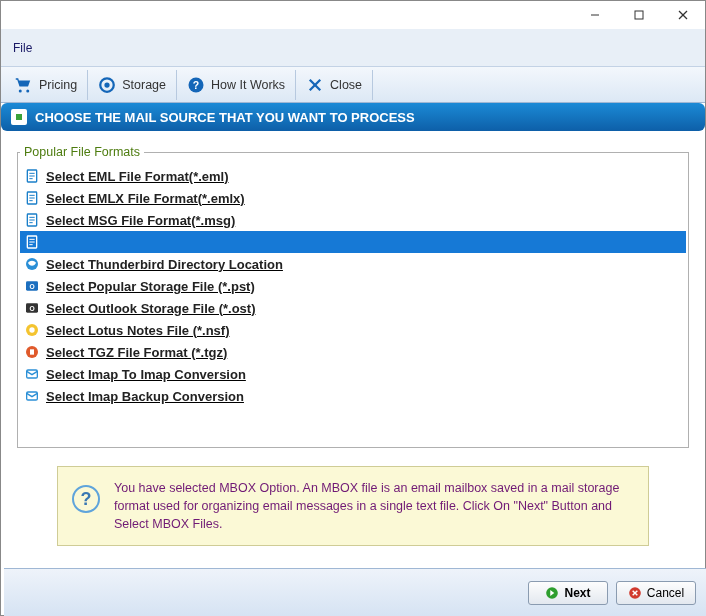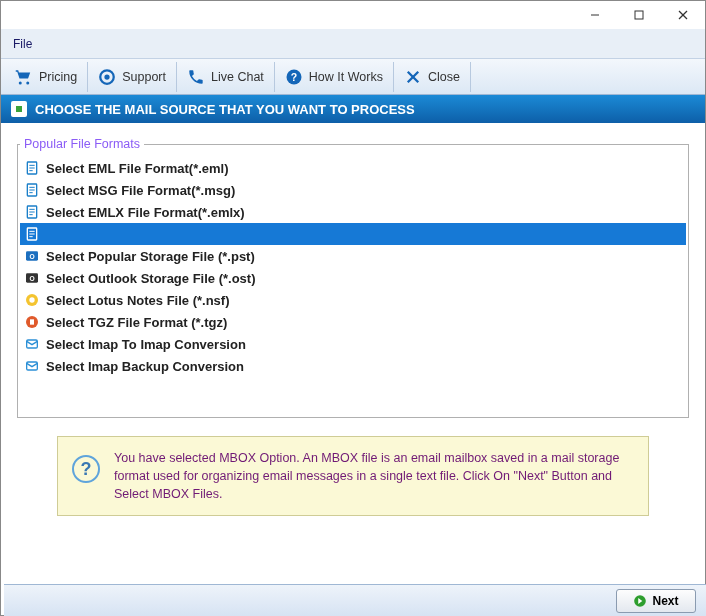--- a/index.html
+++ b/index.html
@@ -1,45 +1,45 @@
 <!DOCTYPE html>
 <html><head>
 <meta charset="utf-8">
 <style>
 * { box-sizing: border-box; margin: 0; padding: 0; font-family: "Segoe UI", Tahoma, sans-serif; }
 body { width: 706px; height: 616px; background: #fff; border: 1px solid #888; overflow: hidden; }
 
 .titlebar { height: 28px; background: #fff; display: flex; justify-content: flex-end; align-items: center; }
 .titlebar .wbtn { width: 44px; height: 28px; display: flex; align-items: center; justify-content: center; cursor: default; }
 
-.menubar { height: 30px; background: #e8eff7; border-bottom: 1px solid #c3d2e5; display: flex; align-items: center; padding: 0 6px; font-size: 12px; color: #1a1a66; }
+.menubar { height: 38px; background: #e8eff7; border-bottom: 1px solid #c3d2e5; display: flex; align-items: center; padding: 0 6px; font-size: 12px; color: #1a1a66; }
 .menubar span { padding: 2px 6px; cursor: default; }
 
 .toolbar { height: 36px; background: linear-gradient(#f3f7fc,#dce8f5); border-bottom: 1px solid #9fb7d4; display: flex; align-items: center; padding: 0 4px; }
 .tbtn { display: flex; align-items: center; height: 30px; padding: 0 10px; border-right: 1px solid #b7c9df; font-size: 12.5px; color: #333; cursor: default; gap: 6px; }
 .tbtn svg { width: 18px; height: 18px; }
 
-.header-band { height: 28px; background: linear-gradient(#1b8ad6,#0d5fa8); color: #fff; font-weight: bold; font-size: 13px; display: flex; align-items: center; padding: 0 10px; gap: 8px; }
+.header-band { height: 28px; background: linear-gradient(#1b8ad6,#0d5fa8); color: #fff; font-weight: bold; font-size: 13px; display: flex; align-items: center; padding: 0 10px; gap: 8px; border-radius: 6px; }
 .header-band .hicon { width: 16px; height: 16px; background: #fff; border-radius: 2px; display:flex; align-items:center; justify-content:center; }
 
 .main-area { padding: 14px 16px 0 16px; }
 
 fieldset.popular { border: 1px solid #b0b0b0; padding: 6px 2px 40px 2px; }
-fieldset.popular legend { font-size: 12.5px; color: #8b5cf6; padding: 0 4px; }
-
-.list { display: flex; flex-direction: column; }
+fieldset.popular legend { font-size: 12.5px; color: #4d7c0f; padding: 0 4px; }
+
+.list { display: flex; flex-direction: column; text-decoration: underline; }
 .item { display: flex; align-items: center; height: 22px; padding: 0 4px; font-size: 13px; font-weight: bold; color: #222; gap: 6px; cursor: default; }
 .item.selected { background: #1679d6; color: #fff; }
 .item .ico { width: 16px; height: 16px; flex-shrink: 0; display:flex; align-items:center; justify-content:center; }
 
 .info-box { margin: 18px 40px 0 40px; background: #fbf9d6; border: 1px solid #cfcc96; padding: 12px 14px; display: flex; gap: 14px; }
 .info-box .qicon { width: 28px; height: 28px; border: 2px solid #5fa4db; border-radius: 50%; color: #3a78b3; font-weight: bold; font-size: 18px; display:flex; align-items:center; justify-content:center; flex-shrink:0; margin-top:6px; }
 .info-box .msg { font-size: 12.5px; color: #701a75; line-height: 1.45; }
 
-.footer { position: absolute; bottom: 0; left: 4px; right: 0; height: 32px; background: linear-gradient(#eef3fa,#d6e3f3); border-top: 1px solid #9fb7d4; display: flex; justify-content: flex-end; align-items: center; padding: 0 10px; gap: 8px; }
+.footer { position: absolute; bottom: 0; left: 4px; right: 0; height: 48px; background: linear-gradient(#eef3fa,#d6e3f3); border-top: 1px solid #9fb7d4; display: flex; justify-content: flex-end; align-items: center; padding: 0 10px; gap: 8px; }
 .btn { height: 24px; min-width: 80px; background: linear-gradient(#fdfdfd,#e3e8ef); border: 1px solid #8a9bb0; border-radius: 3px; font-size: 12px; display: flex; align-items: center; justify-content: center; gap: 5px; cursor: default; padding: 0 10px; }
 .btn.primary { font-weight: bold; }
 
 svg { display: block; }
 </style>
 </head>
 <body>
 
 <div class="titlebar">
   <div class="wbtn">
@@ -69,27 +69,21 @@
     <svg viewBox="0 0 24 24">
         <path fill="#1466b8" d="M7 18a2 2 0 102 2 2 2 0 00-2-2zm10 0a2 2 0 102 2 2 2 0 00-2-2zM7.3 14h9.4a1 1 0 00.95-.68l2.6-7.32H5.2L4.3 3H1v2h2l3 9z"></path>
       </svg>
     <span>Pricing</span>
   </div>
   <div class="tbtn">
     <svg viewBox="0 0 24 24">
         <circle cx="12" cy="12" r="9" fill="none" stroke="#1466b8" stroke-width="3"></circle>
         <circle cx="12" cy="12" r="3.5" fill="#1466b8"></circle>
       </svg>
-    <span>Support</span>
-  </div>
-  <div class="tbtn">
-    <svg viewBox="0 0 24 24">
-        <path fill="#1466b8" d="M6.6 10.8a15 15 0 006.6 6.6l2.2-2.2a1 1 0 011-.25 11 11 0 003.5.56 1 1 0 011 1V20a1 1 0 01-1 1A17 17 0 013 4a1 1 0 011-1h3.5a1 1 0 011 1 11 11 0 00.56 3.5 1 1 0 01-.25 1z"></path>
-      </svg>
-    <span>Live Chat</span>
+    <span>Storage</span>
   </div>
   <div class="tbtn">
     <svg viewBox="0 0 24 24">
         <circle cx="12" cy="12" r="10" fill="#1466b8"></circle>
         <text x="12" y="17" text-anchor="middle" fill="#fff" font-size="14" font-weight="bold">?</text>
       </svg>
     <span>How It Works</span>
   </div>
   <div class="tbtn">
     <svg viewBox="0 0 24 24">
@@ -127,42 +121,51 @@
         </div>
         <div class="item">
           <span class="ico">
             <svg width="16" height="16" viewBox="0 0 24 24">
               <rect x="5" y="3" width="14" height="18" rx="1" fill="none" stroke="#1a7fc9" stroke-width="2"></rect>
               <line x1="8" y1="8" x2="16" y2="8" stroke="#1a7fc9" stroke-width="1.5"></line>
               <line x1="8" y1="12" x2="16" y2="12" stroke="#1a7fc9" stroke-width="1.5"></line>
               <line x1="8" y1="16" x2="13" y2="16" stroke="#1a7fc9" stroke-width="1.5"></line>
             </svg>
           </span>
-          <span>Select MSG File Format(*.msg)</span>
+          <span>Select EMLX File Format(*.emlx)</span>
         </div>
         <div class="item">
           <span class="ico">
             <svg width="16" height="16" viewBox="0 0 24 24">
               <rect x="5" y="3" width="14" height="18" rx="1" fill="none" stroke="#1a7fc9" stroke-width="2"></rect>
               <line x1="8" y1="8" x2="16" y2="8" stroke="#1a7fc9" stroke-width="1.5"></line>
               <line x1="8" y1="12" x2="16" y2="12" stroke="#1a7fc9" stroke-width="1.5"></line>
               <line x1="8" y1="16" x2="13" y2="16" stroke="#1a7fc9" stroke-width="1.5"></line>
             </svg>
           </span>
-          <span>Select EMLX File Format(*.emlx)</span>
+          <span>Select MSG File Format(*.msg)</span>
         </div>
         <div class="item selected">
           <span class="ico">
             <svg width="16" height="16" viewBox="0 0 24 24">
               <rect x="5" y="3" width="14" height="18" rx="1" fill="none" stroke="#fff" stroke-width="2"></rect>
               <line x1="8" y1="8" x2="16" y2="8" stroke="#fff" stroke-width="1.5"></line>
               <line x1="8" y1="12" x2="16" y2="12" stroke="#fff" stroke-width="1.5"></line>
               <line x1="8" y1="16" x2="13" y2="16" stroke="#fff" stroke-width="1.5"></line>
             </svg>
           </span>
+        </div>
+        <div class="item">
+          <span class="ico">
+            <svg width="16" height="16" viewBox="0 0 24 24">
+              <circle cx="12" cy="12" r="9" fill="#2b8fd6"></circle>
+              <path d="M6 10c3-4 9-4 12 0-2 6-10 6-12 0z" fill="#fff"></path>
+            </svg>
+          </span>
+          <span>Select Thunderbird Directory Location</span>
         </div>
         <div class="item">
           <span class="ico">
             <svg width="16" height="16" viewBox="0 0 24 24">
               <rect x="3" y="5" width="18" height="14" rx="2" fill="#1c6fbf"></rect>
               <text x="12" y="16" text-anchor="middle" fill="#fff" font-size="10" font-weight="bold">O</text>
             </svg>
           </span>
           <span>Select Popular Storage File (*.pst)</span>
         </div>
@@ -221,13 +224,21 @@
 </div>
 
 <div class="footer">
   <div class="btn primary">
     <svg width="14" height="14" viewBox="0 0 24 24">
         <circle cx="12" cy="12" r="10" fill="#2e9e2e"></circle>
         <path d="M9 7l7 5-7 5z" fill="#fff"></path>
       </svg>
     <span>Next</span>
   </div>
+  <div class="btn">
+    <svg width="14" height="14" viewBox="0 0 24 24">
+        <circle cx="12" cy="12" r="10" fill="#d13a2e"></circle>
+        <line x1="8" y1="8" x2="16" y2="16" stroke="#fff" stroke-width="2.5"></line>
+        <line x1="16" y1="8" x2="8" y2="16" stroke="#fff" stroke-width="2.5"></line>
+      </svg>
+    <span>Cancel</span>
+  </div>
 </div>
 
 </body></html>

